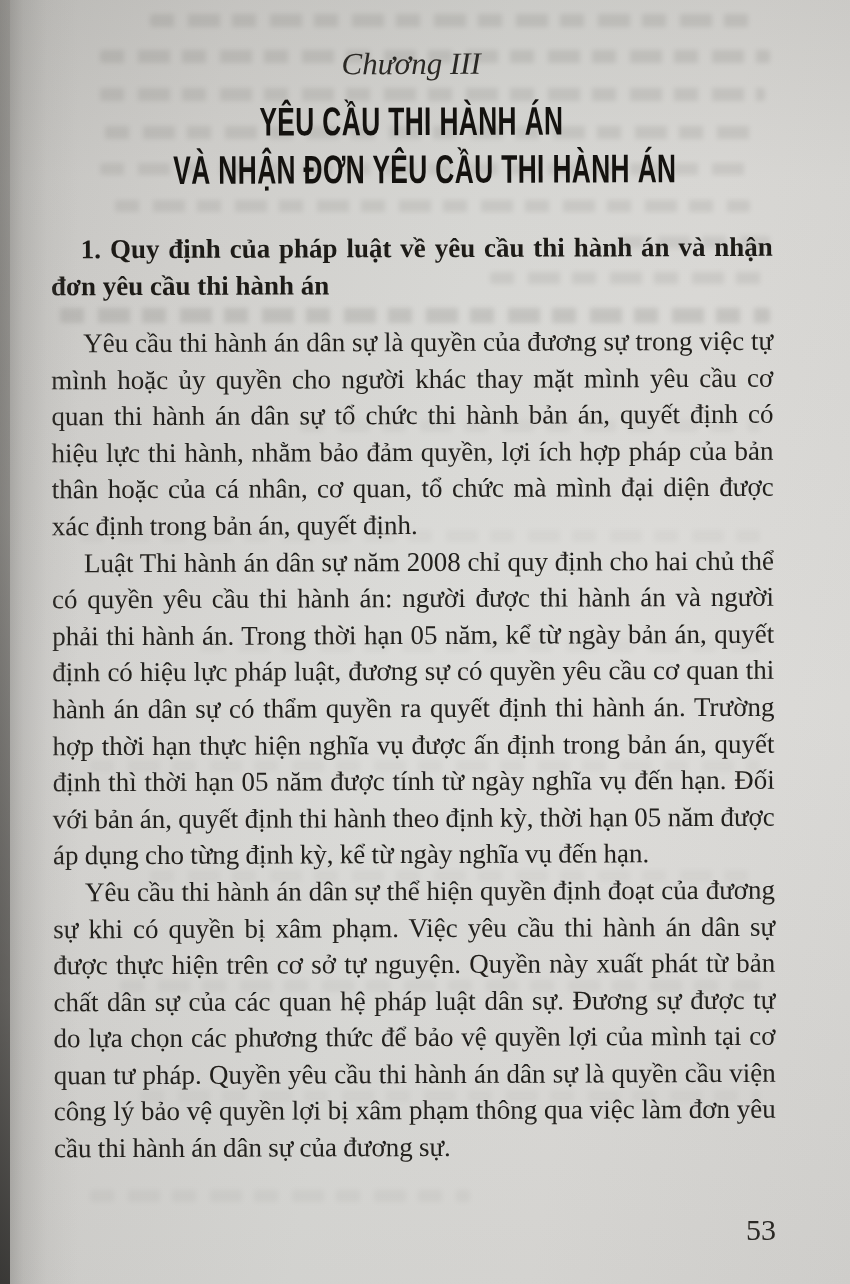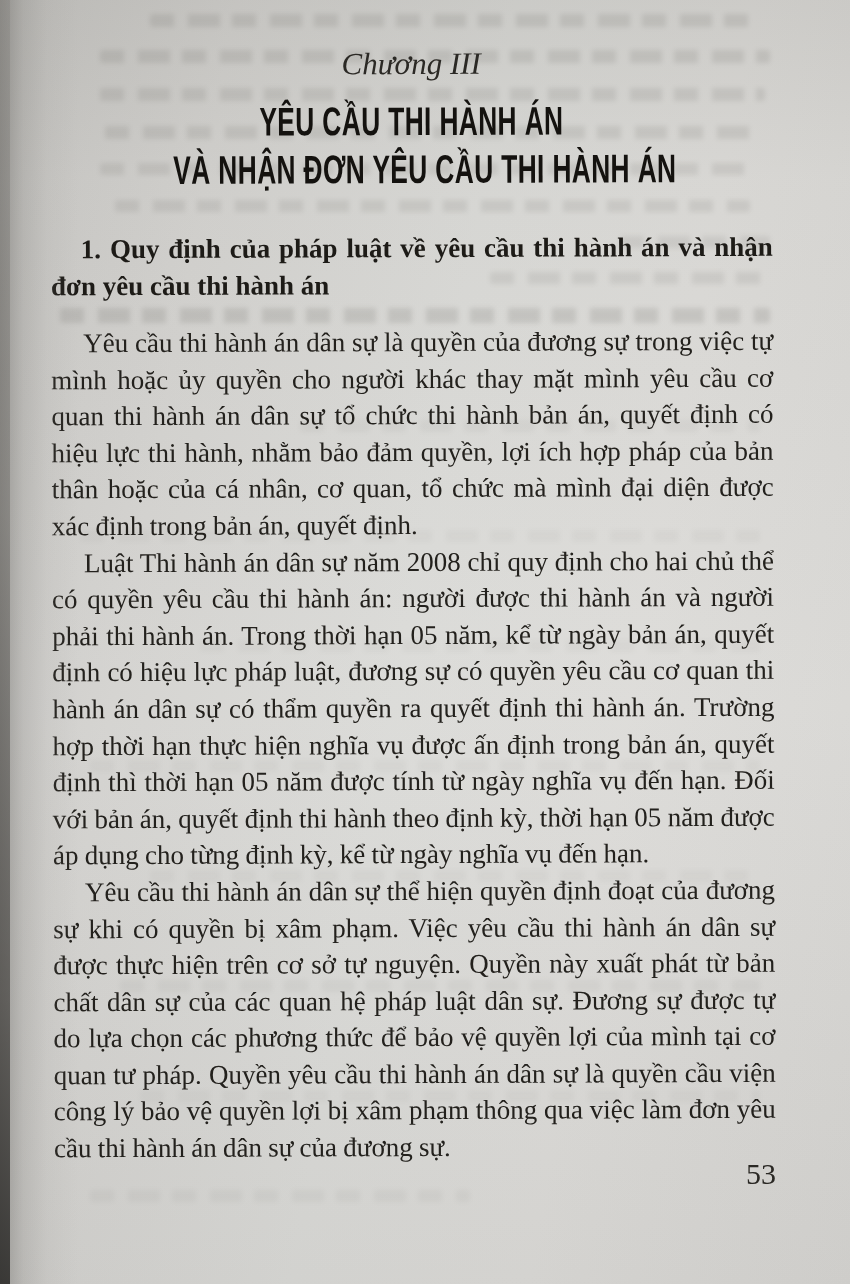--- a/index.html
+++ b/index.html
@@ -64,21 +64,21 @@
   }
   .paragraphs { margin-top:20px; }
   .para {
     font-size:27px; line-height:36.6px;
     text-align:justify; text-indent:32px;
     word-spacing:-0.5px;
     color:#23211d;
   }
   .page-number {
     position:absolute; z-index:2;
-    right:74px; top:1154px;
+    right:74px; top:1210px;
     font-size:30px; line-height:40px;
     color:#2a2824;
   }
 </style>
 </head>
 <body>
 
 <div class="page">
 
   <div id="ghosts">

